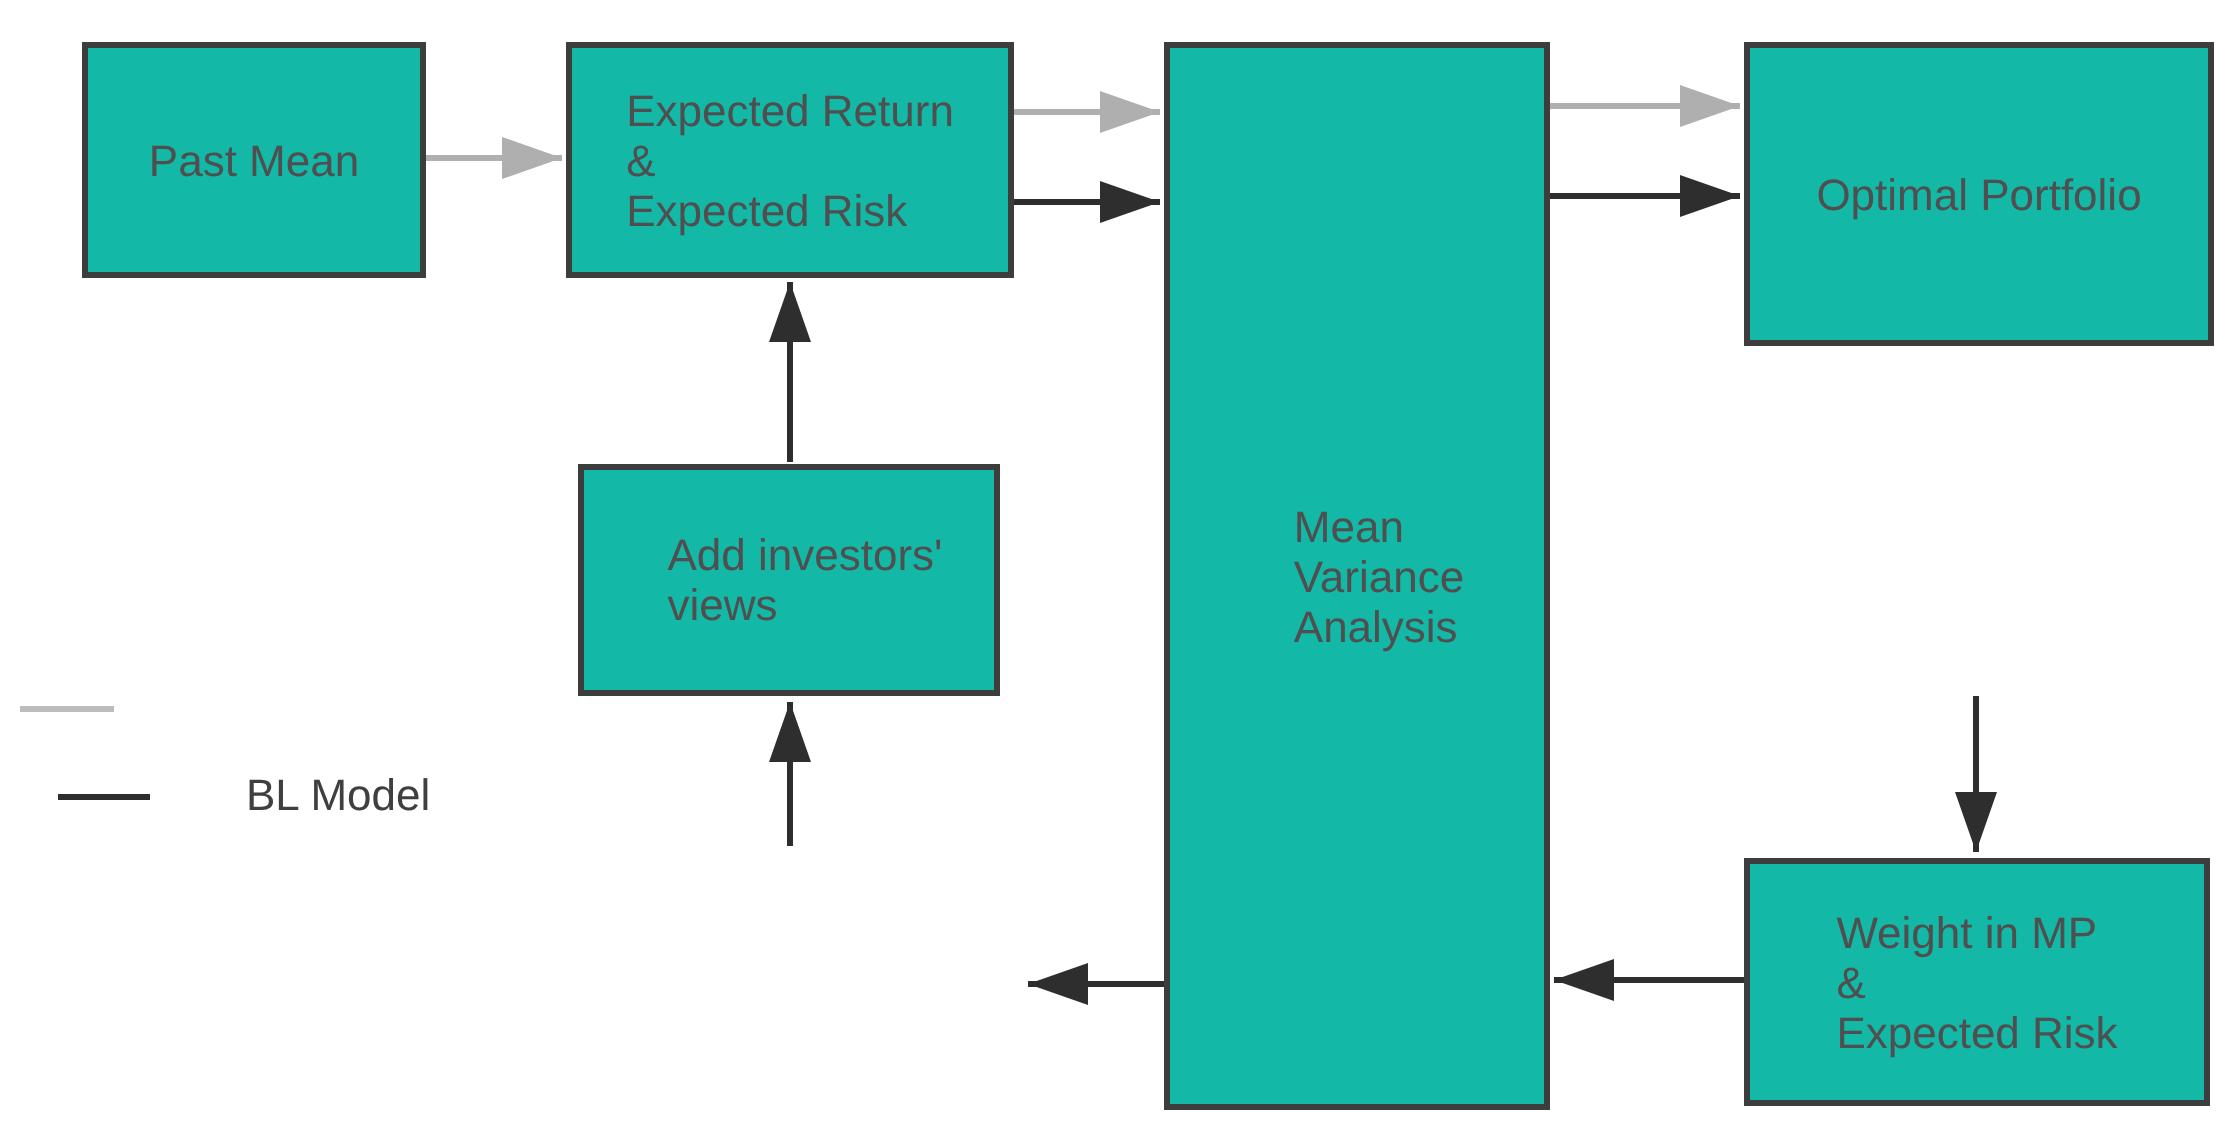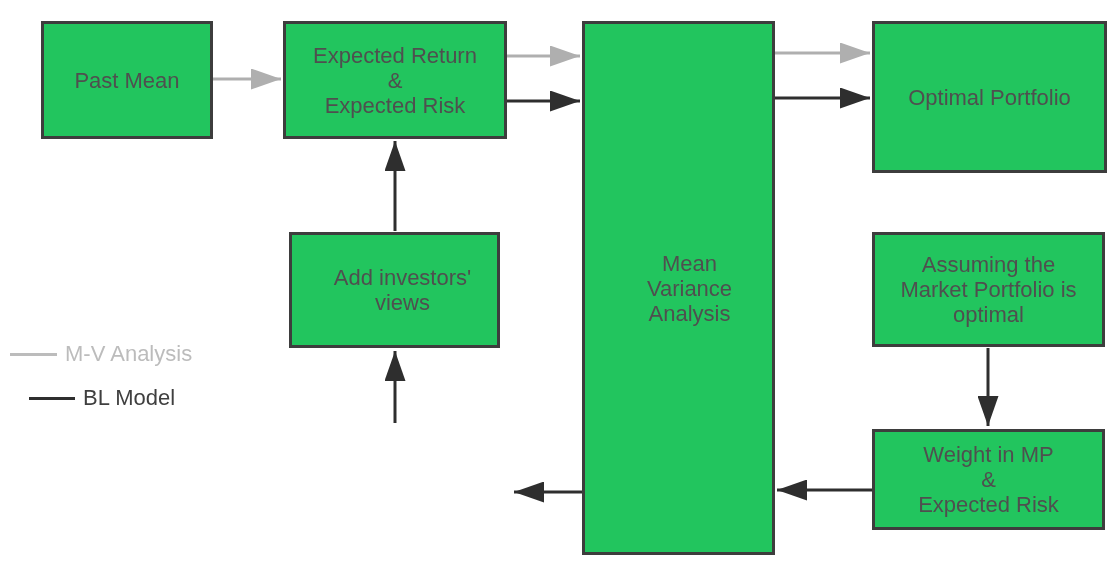--- a/index.html
+++ b/index.html
@@ -20,25 +20,24 @@
     left: 0;
     top: 0;
     pointer-events: none;
   }
   .arrows line.mv { stroke: var(--mv-line, #afafaf); stroke-width: 3; }
   .arrows line.bl { stroke: var(--bl-line, #2e2e2e); stroke-width: 3; }
   .box {
     position: absolute;
     box-sizing: border-box;
     border: 3px solid var(--box-border, #3d3d3d);
-    background: #22c55e;
+    background: #14b8a6;
     display: flex;
     align-items: center;
     justify-content: center;
-    text-align: center;
   }
   .box .label {
     white-space: pre-line;
     font-size: 22px;
     line-height: 25px;
     color: var(--text, #4f4f4f);
   }
   .legend-row {
     position: absolute;
     display: flex;
@@ -47,21 +46,21 @@
   }
   .dash {
     display: inline-block;
     height: 3px;
     margin-right: 8px;
   }
   .dash.mv-dash { width: 47px; background: var(--legend-mv, #bcbcbc); }
   .dash.bl-dash { width: 46px; background: var(--bl-line, #2e2e2e); }
   .legend-label { font-size: 22px; line-height: 28px; }
   .legend-label.mv-text { color: var(--legend-mv, #bcbcbc); }
-  .legend-label.bl-text { color: var(--legend-bl-text, #3f3f3f); }
+  .legend-label.bl-text { color: var(--legend-bl-text, #3f3f3f); margin-left: 40px; }
 </style>
 </head>
 <body>
 
 <div class="canvas">
 
   <svg class="arrows" width="1119" height="567">
     <defs>
       <marker id="head-mv" markerWidth="10" markerHeight="7" refX="10" refY="3.5" orient="auto">
         <path d="M0,0 L10,3.5 L0,7 Z" style="fill: var(--mv-line, #afafaf)"></path>
@@ -100,36 +99,30 @@
 
   <div class="box" style="left:872px; top:21px; width:235px; height:152px;">
     <span class="label">Optimal Portfolio</span>
   </div>
 
   <div class="box" style="left:289px; top:232px; width:211px; height:116px;padding-left:16px;">
     <span class="label">Add investors'
 views</span>
   </div>
 
-  <div class="box" style="left:872px; top:232px; width:233px; height:115px;">
-    <span class="label">Assuming the
-Market Portfolio is
-optimal</span>
-  </div>
 
 
-  <div class="box" style="left:872px; top:429px; width:233px; height:101px;">
+  <div class="box" style="left:872px; top:429px; width:233px; height:124px;">
     <span class="label">Weight in MP
 &amp;
 Expected Risk</span>
   </div>
 
   <div class="legend-row" style="left:10px; top:340px;">
     <span class="dash mv-dash"></span>
-    <span class="legend-label mv-text">M-V Analysis</span>
   </div>
 
   <div class="legend-row" style="left:29px; top:384px;">
     <span class="dash bl-dash"></span>
     <span class="legend-label bl-text">BL Model</span>
   </div>
 
 </div>
 
 </body></html>

